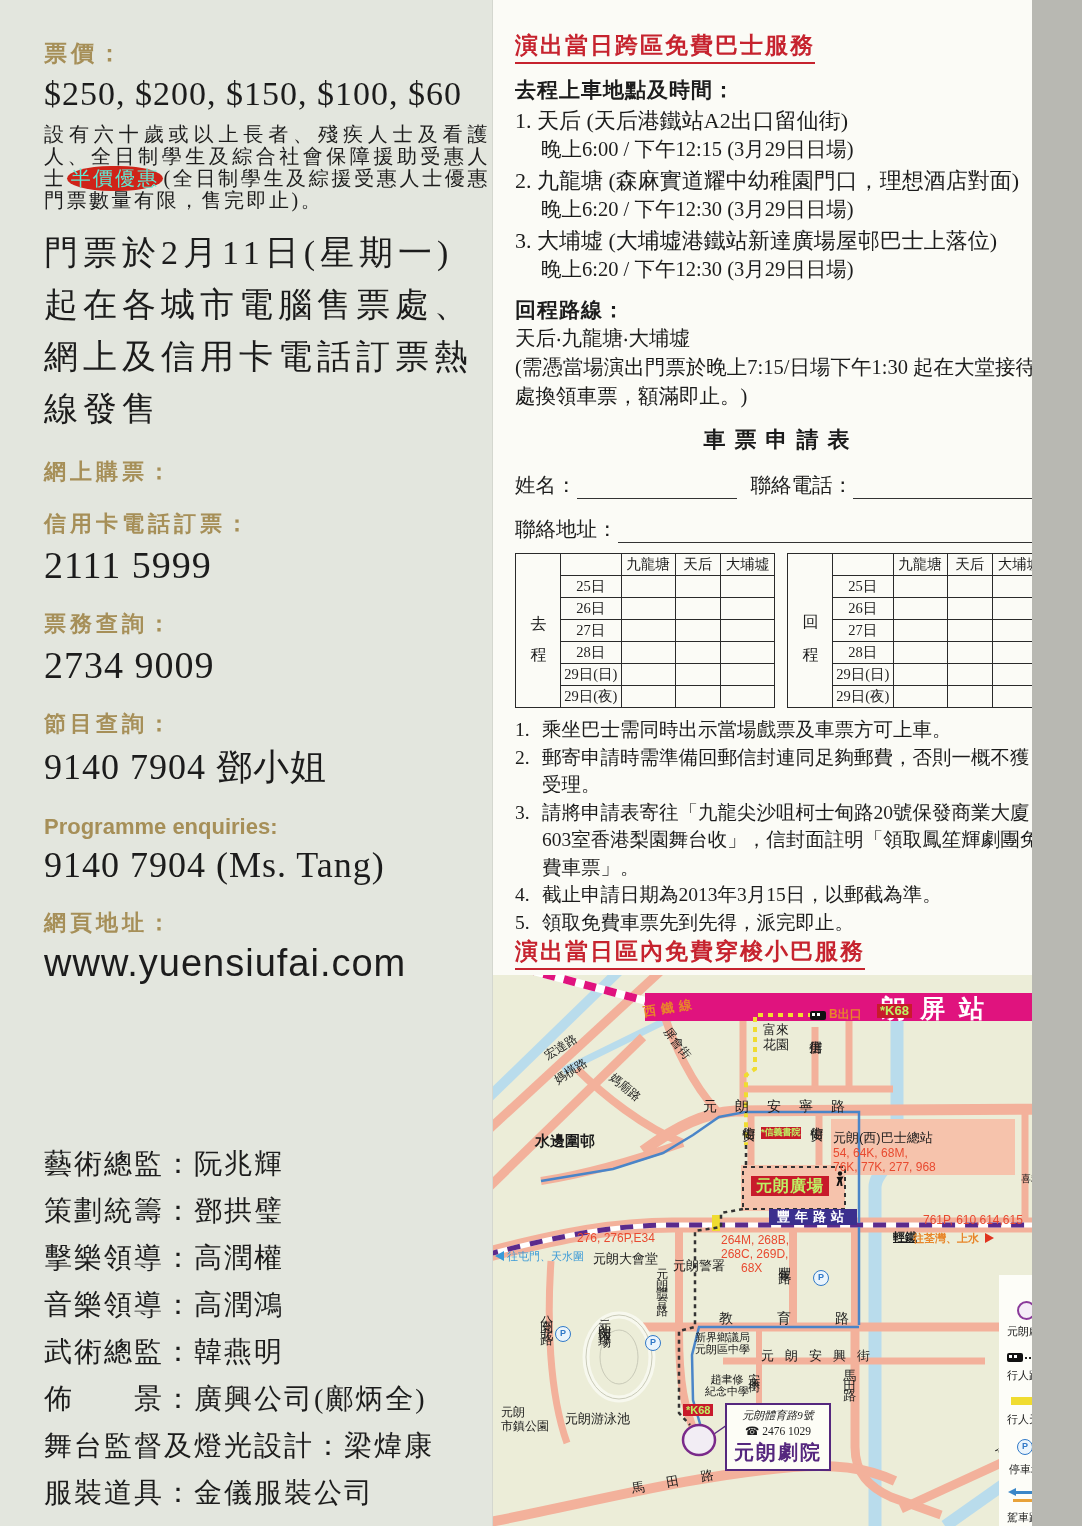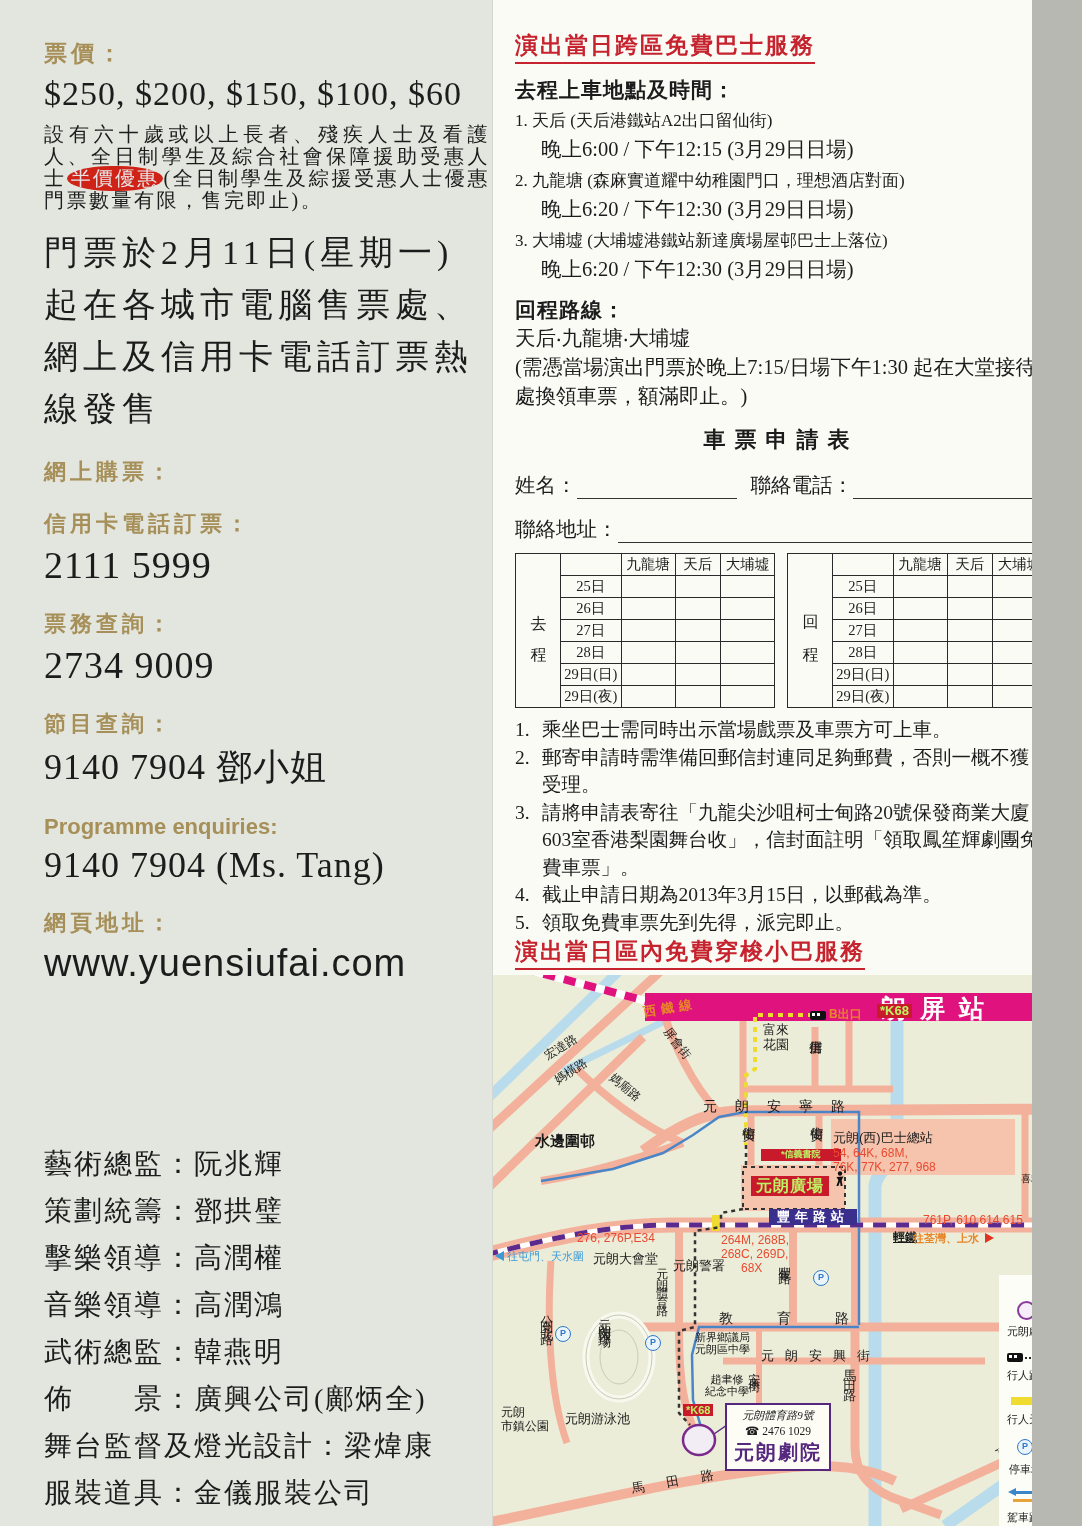--- a/index.html
+++ b/index.html
@@ -4,40 +4,40 @@
 <title>Document</title>
 <style>
   html,body{margin:0;padding:0;background:#b8b8b2;}
   .page{position:relative;width:1032px;height:1526px;background:#e3e6de;overflow:hidden;
         font-family:"Liberation Serif","DejaVu Serif",serif;color:#1c1c1c;}
   
   .left-col{position:absolute;left:44px;top:38px;width:446px;}
   .gold-label{font-size:23px;font-weight:bold;color:#a68f58;letter-spacing:4px;}
   .prices{font-size:34px;margin-top:6px;letter-spacing:1px;}
   .discount{font-size:20px;line-height:22px;letter-spacing:2.5px;margin-top:10px;text-align:justify;}
-  .badge{background:#cf2318;color:#e5e5e5;border-radius:50%/55%;padding:1px 4px 2px 4px;letter-spacing:2px;margin-top:16px;}
+  .badge{background:#cf2318;color:#5eead4;border-radius:50%/55%;padding:1px 4px 2px 4px;letter-spacing:2px;margin-top:16px;}
   .sale{font-size:34px;line-height:52px;letter-spacing:5px;margin-top:16px;}
   .contact{margin-top:22px;}
   .contact .gold-label{font-size:22px;}
   .contact .val{font-size:38px;margin-top:4px;letter-spacing:1px;}
   .contact .val.mid{font-size:36px;}
   .sans{font-family:"Liberation Sans","DejaVu Sans",sans-serif;}
   .label-sans{font-size:22px;letter-spacing:0;}
   .val-sans{font-size:33px;letter-spacing:0;}
   .credits{position:absolute;left:44px;top:1140px;width:460px;}
   .credit-line{font-size:28px;line-height:47px;letter-spacing:2px;}
   
   .right-panel{position:absolute;left:492px;top:0;width:578px;height:1526px;background:#fbfbf6;
                border-left:1px solid #d4d7cf;box-sizing:border-box;}
   .rp-content{position:absolute;left:22px;top:30px;width:532px;}
   .sec-title{display:inline-block;font-size:23px;font-weight:bold;color:#c6232e;
              border-bottom:2px solid #c6232e;padding-bottom:1px;letter-spacing:2px;}
   .sub-bold{font-size:21px;font-weight:bold;margin-top:12px;letter-spacing:1px;}
   .stop{margin-top:2px;}
-  .stop .l1{font-size:17px;line-height:29px;}
+  .stop .l1{font-size:22px;line-height:29px;}
   .stop .l2{font-size:20.5px;line-height:29px;margin-left:26px;}
   .body-line{font-size:20.5px;line-height:29px;}
   .form-title{text-align:center;font-size:22px;font-weight:bold;letter-spacing:9px;margin-top:14px;}
   .blank-row{display:flex;align-items:flex-end;font-size:20.5px;margin-top:16px;}
   .blank{border-bottom:1.5px solid #333;height:24px;}
   .b-name{width:160px;margin-right:14px;}
   .b-phone{flex:1;}
   .b-addr{flex:1;}
   .tables{display:flex;gap:12px;margin-top:10px;}
   table.bus-table{border-collapse:collapse;font-size:14.5px;table-layout:fixed;}
@@ -373,21 +373,21 @@
       <div class="ml twoline" style="left:270px;top:47px;">富來花園</div>
       <div class="ml mv" style="left:315px;top:56px;">屏信街</div>
       <div class="ml" style="left:50px;top:66px;font-size:12px;transform:rotate(-33deg);">宏達路</div>
       <div class="ml" style="left:60px;top:90px;font-size:12px;transform:rotate(-33deg);">媽橫路</div>
       <div class="ml" style="left:114px;top:106px;font-size:12px;transform:rotate(40deg);">媽廟路</div>
       <div class="ml" style="left:166px;top:62px;font-size:12px;transform:rotate(52deg);">屏會街</div>
       <div class="ml" style="left:42px;top:158px;font-size:15px;font-weight:bold;">水邊圍邨</div>
       <div class="ml" style="left:210px;top:124px;font-size:14px;letter-spacing:18px;">元朗安寧路</div>
       <div class="ml mv" style="left:248px;top:142px;">安信街</div>
       <div class="ml mv" style="left:316px;top:142px;">安信街</div>
-      <div class="ml redbox" style="left:268px;top:174px;font-size:9px;padding:1px 20px;">*信義書院</div>
+      <div class="ml redbox" style="left:268px;top:152px;font-size:9px;padding:1px 0;">*信義書院</div>
       <div class="ml" style="left:340px;top:156px;">元朗(西)巴士總站</div>
       <div class="ml redtxt" style="left:340px;top:172px;font-size:12px;">54, 64K, 68M,</div>
       <div class="ml redtxt" style="left:340px;top:186px;font-size:12px;">76K, 77K, 277, 968</div>
       <svg style="position:absolute;left:342px;top:196px;" width="10" height="16" viewBox="0 0 10 16">
           <circle cx="5" cy="2.5" r="2.2" fill="#111"></circle>
           <path d="M1.5,6 L8.5,5.4 L6.6,9.2 L7.6,15 L5.6,15 L5,10.6 L3.4,15 L1.4,15 L3.4,9.2 Z" fill="#111"></path>
         </svg>
       <div class="ml" style="left:528px;top:198px;font-size:10px;">喜利廣場</div>
       <div class="ml redbox" style="left:258px;top:201px;font-size:16px;padding:1px 5px;letter-spacing:1px;">元朗廣場</div>
       <div class="ml station-fn" style="left:276px;top:234px;">豐年路站</div>

